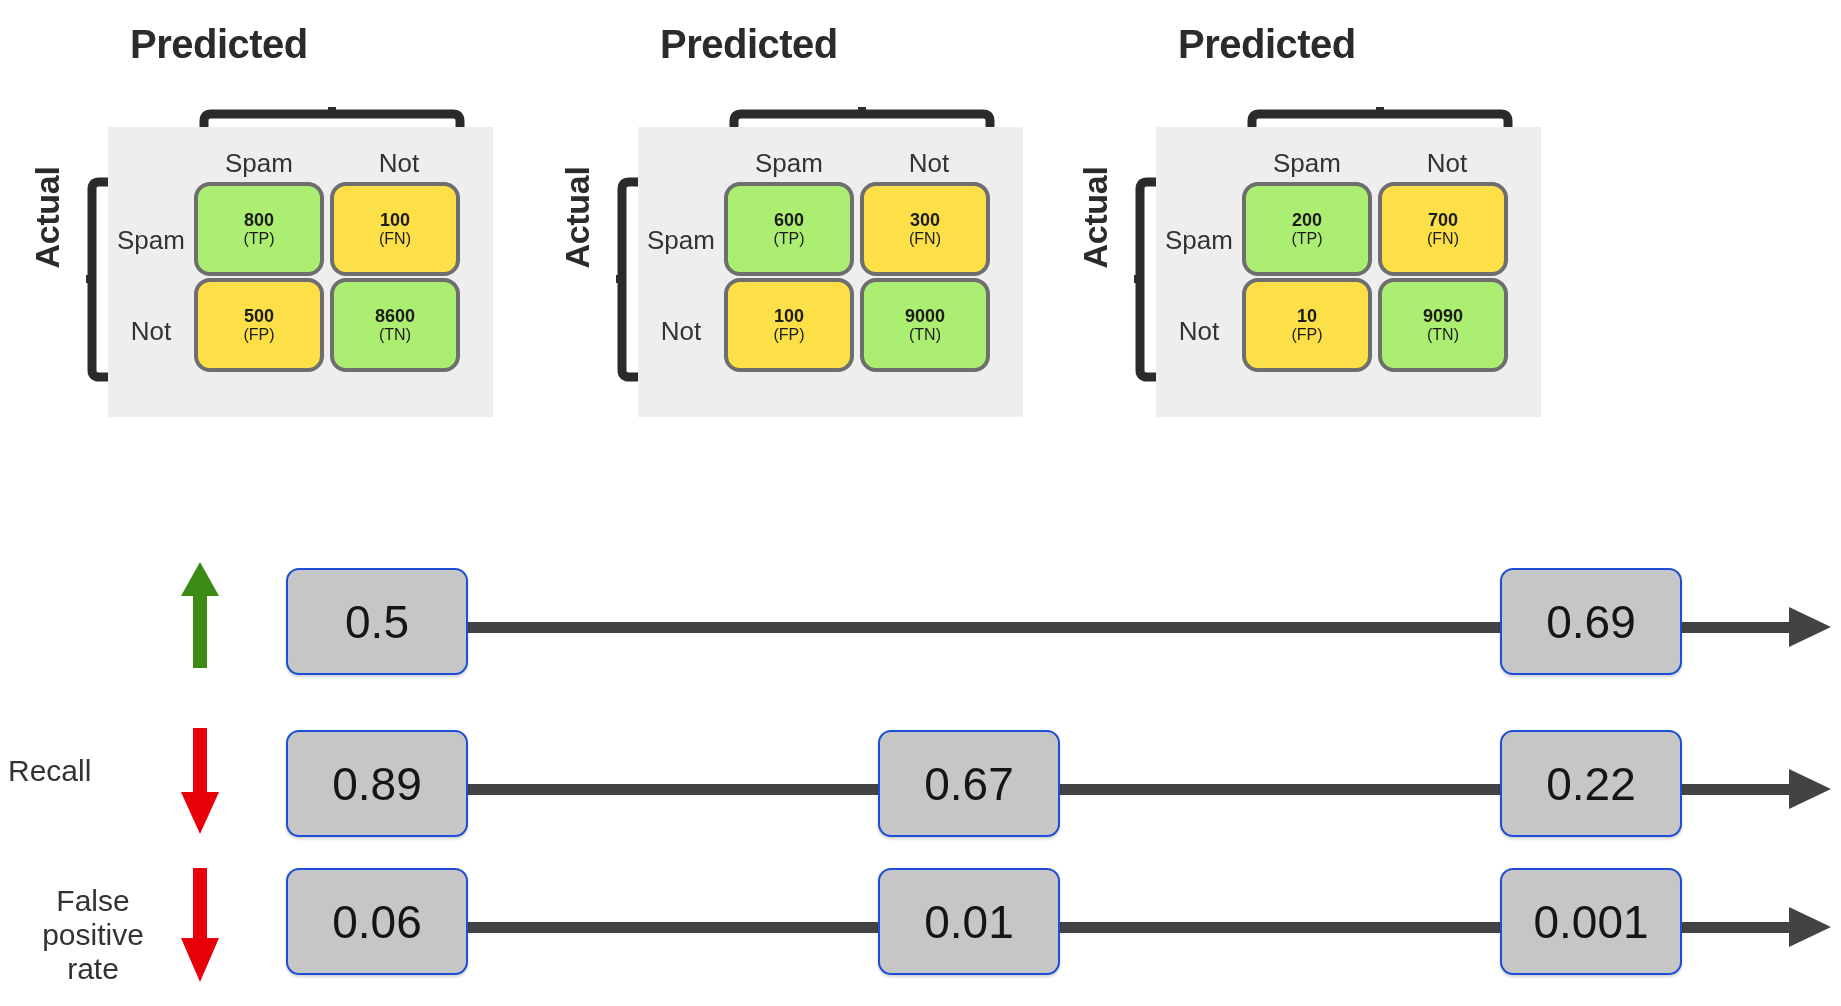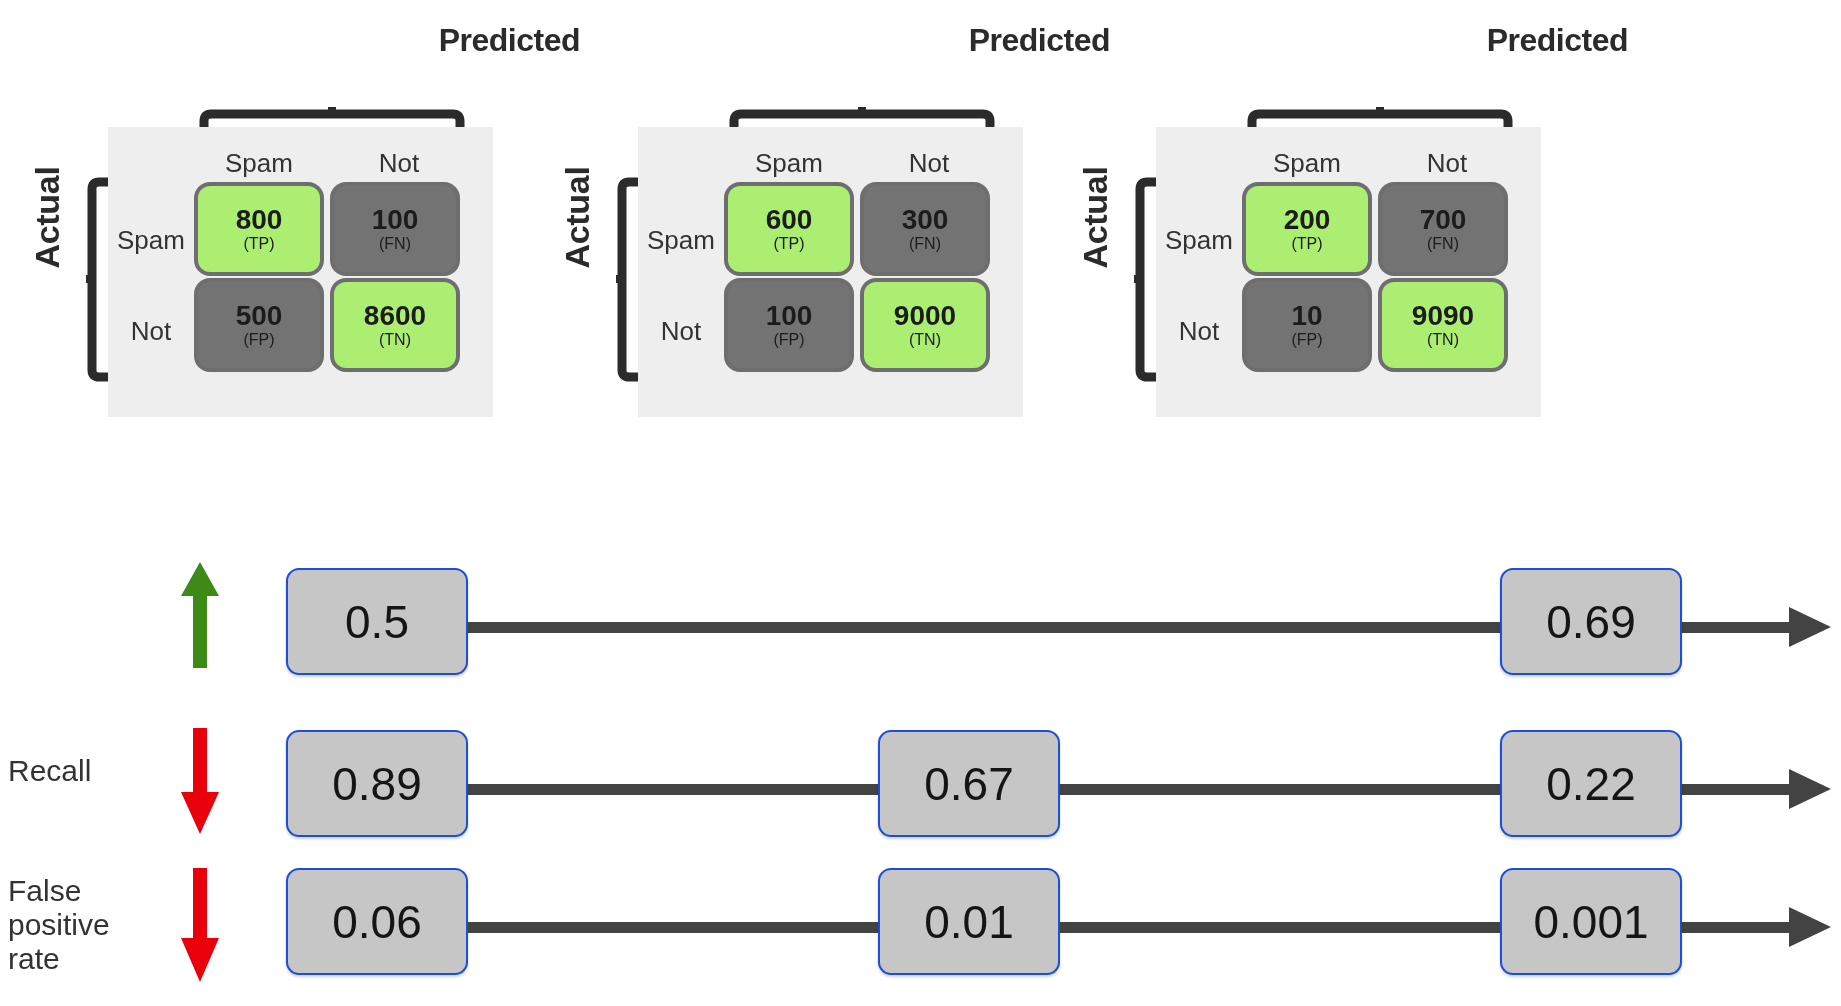--- a/index.html
+++ b/index.html
@@ -32,22 +32,22 @@
   }
   .matrix-block.m0 { left: 0px; }
   .matrix-block.m1 { left: 530px; }
   .matrix-block.m2 { left: 1048px; }
 
   .predicted-title {
     position: absolute;
     top: 22px;
     left: 130px;
     width: 450px;
-    text-align: right;
-    font-size: 32px;
+    text-align: left;
+    font-size: 40px;
     font-weight: bold;
     letter-spacing: -0.5px;
     color: #2b2b2b;
     font-family: "Liberation Sans", sans-serif;
   }
 
   
   .pred-bracket {
     position: absolute;
     left: 198px;
@@ -119,27 +119,27 @@
     border-radius: 16px;
     border: 4px solid #6e6e6e;
     box-sizing: border-box;
     display: flex;
     flex-direction: column;
     align-items: center;
     justify-content: center;
     line-height: 1.08;
   }
   .cell.green { background: #abee72; }
-  .cell.red   { background: #737373; }
+  .cell.red   { background: #fde047; }
   .cell.p00 { left: 194px; top: 182px; }
   .cell.p01 { left: 330px; top: 182px; }
   .cell.p10 { left: 194px; top: 278px; }
   .cell.p11 { left: 330px; top: 278px; }
   .cell .cell-value {
-    font-size: 28px;
+    font-size: 18px;
     font-weight: bold;
     color: #1c1c1c;
   }
   .cell .cell-label {
     font-size: 16px;
     color: #1c1c1c;
   }
 
   
   .bottom {
@@ -166,21 +166,21 @@
     font-size: 30px;
     color: #333333;
     line-height: 1.14;
   }
   .trend-label.bold {
     font-weight: bold;
     color: #2b2b2b;
   }
   .trend-label.t0 { top: 22px; }
   .trend-label.t1 { top: 40px; }
-  .trend-label.t2 { top: 22px; }
+  .trend-label.t2 { top: 32px; text-align: center; }
 
   .trend-arrow {
     position: absolute;
     left: 178px;
     width: 44px;
   }
   .trend-arrow.a0 { top: 8px; height: 110px; }
   .trend-arrow.a1 { top: 12px; height: 110px; }
   .trend-arrow.a2 { top: 14px; height: 118px; }
   .trend-arrow svg { display: block; }

